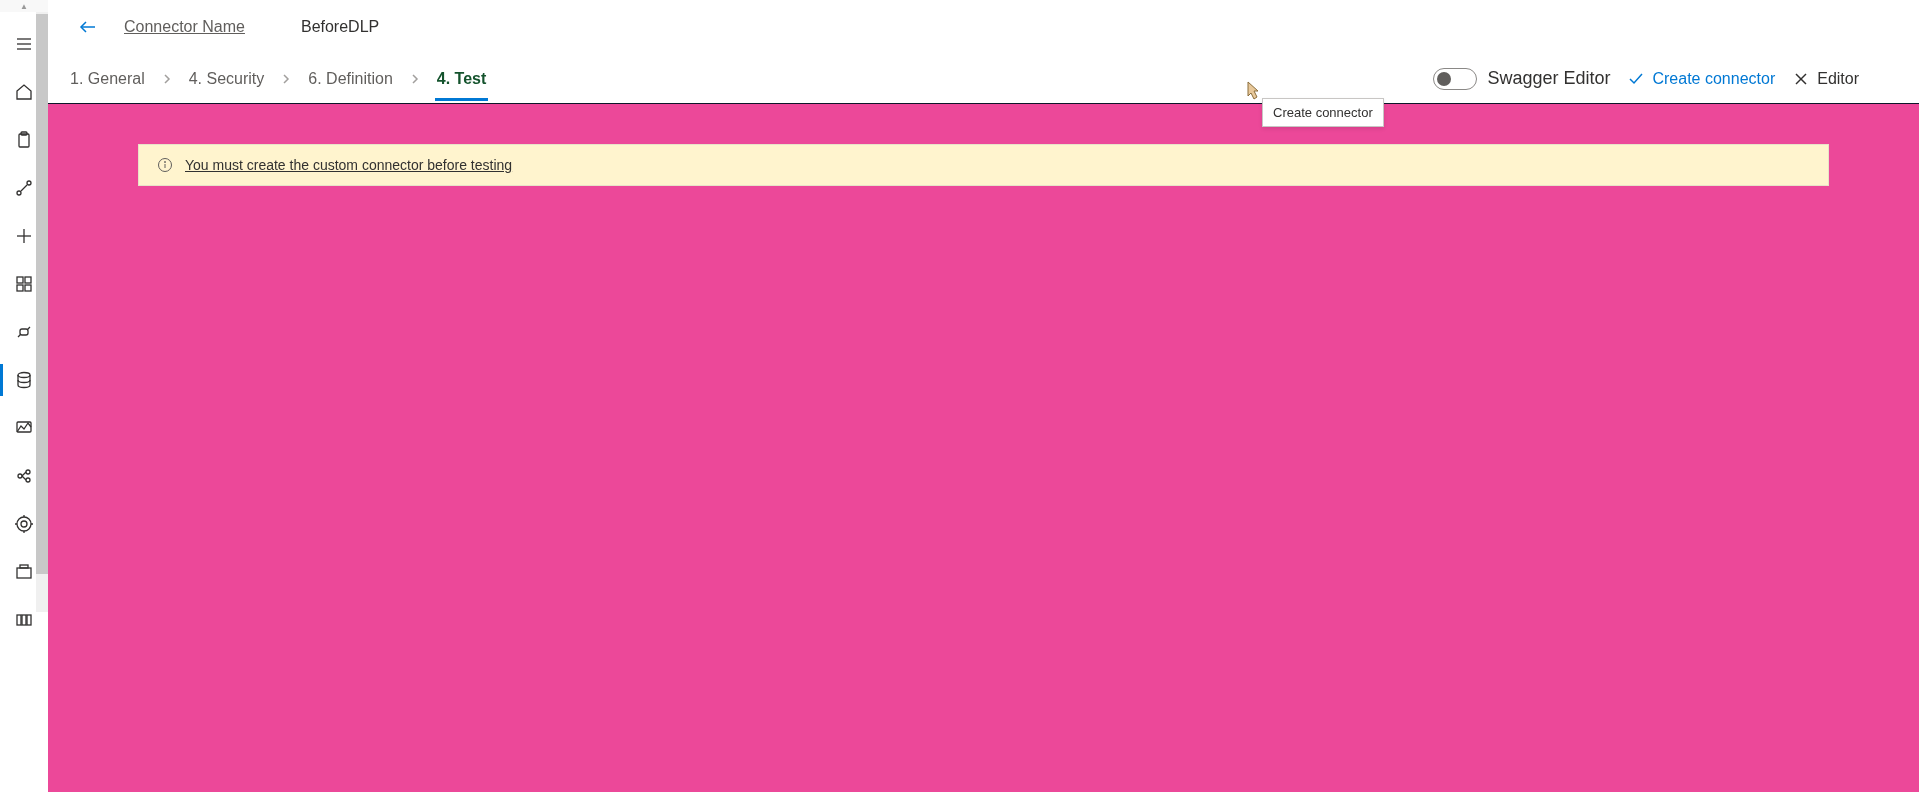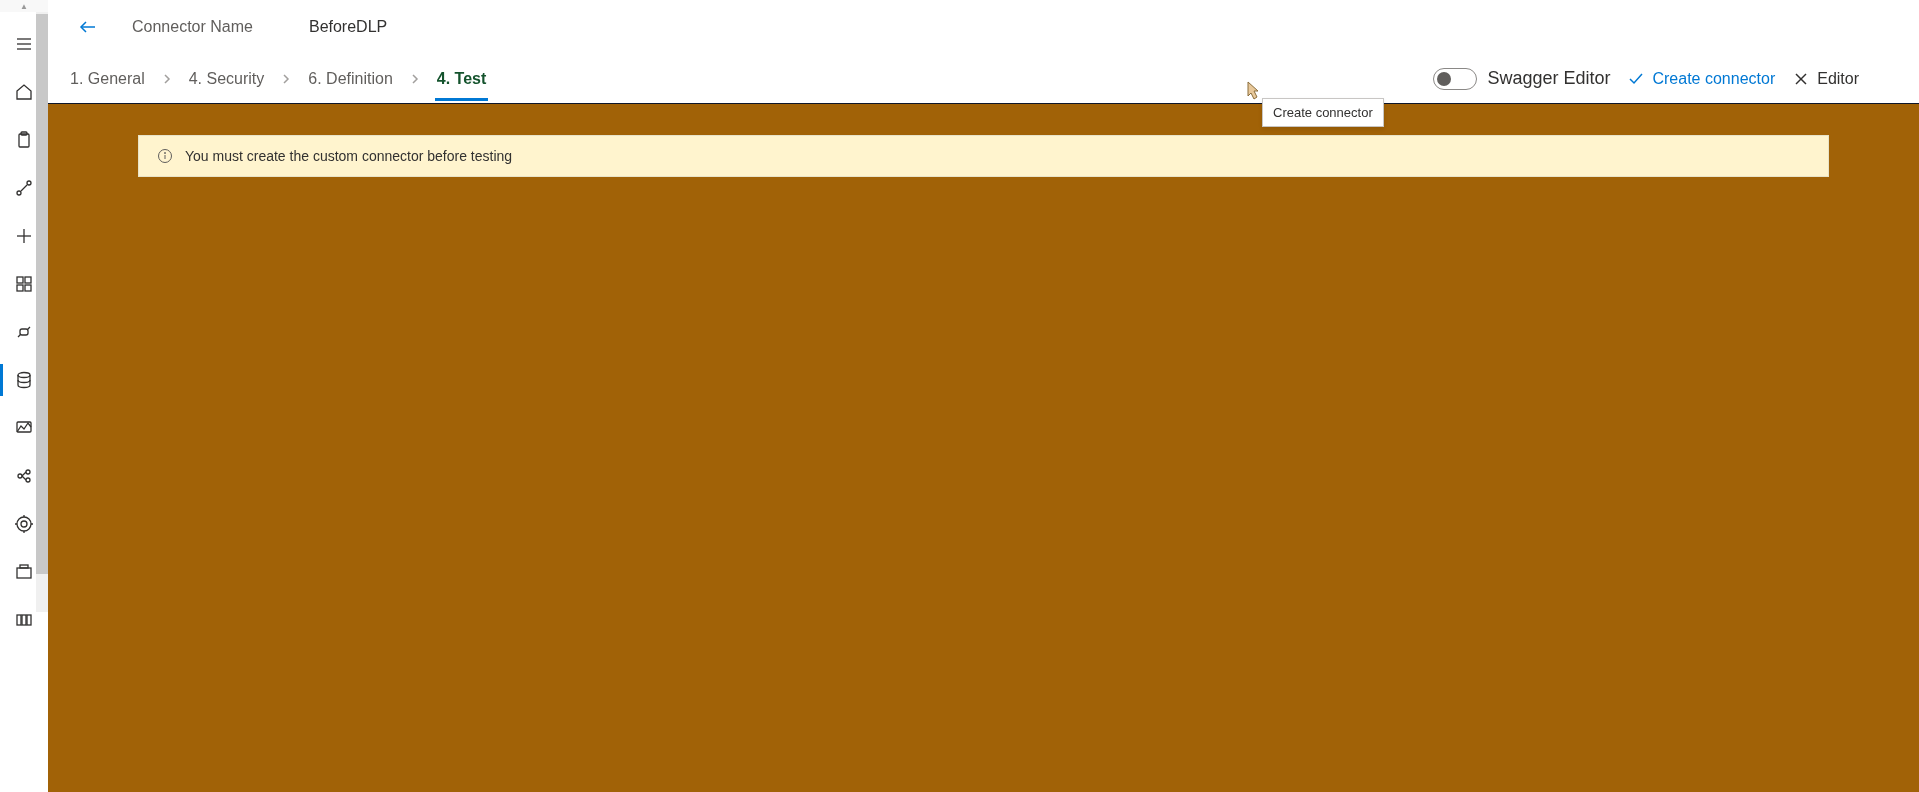--- a/index.html
+++ b/index.html
@@ -105,21 +105,21 @@
       cursor: pointer;
       color: #0078d4;
     }
     .back-arrow svg {
       width: 20px;
       height: 20px;
     }
     .connector-label {
       color: #605e5c;
       font-size: 16px;
-      margin-left: 8px;
+      text-decoration: underline;
     }
     .connector-name {
       color: #323130;
       font-size: 16px;
       margin-left: 40px;
     }
     .breadcrumb-row {
       display: flex;
       align-items: center;
       height: 50px;
@@ -205,22 +205,23 @@
     }
     .action-link.secondary {
       color: #323130;
     }
     .action-link svg {
       width: 16px;
       height: 16px;
     }
     .content-area {
       flex: 1;
-      background: #a16207;
-      padding: 31px 0;
+      background: #ec4899;
+      padding: 40px 0;
+      text-decoration: underline;
     }
     .info-banner {
       margin: 0 90px;
       background: #fff4ce;
       border: 1px solid #e8e3c8;
       padding: 12px 18px;
       display: flex;
       align-items: center;
       gap: 12px;
       font-size: 14px;

